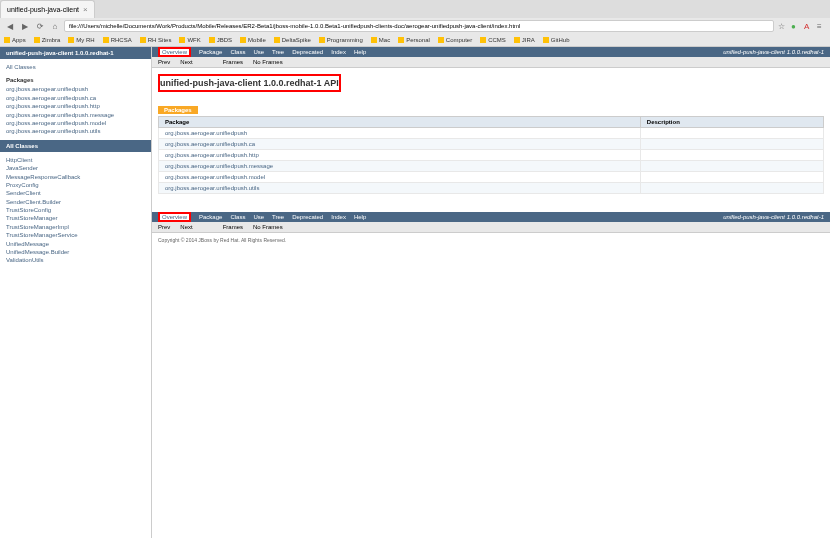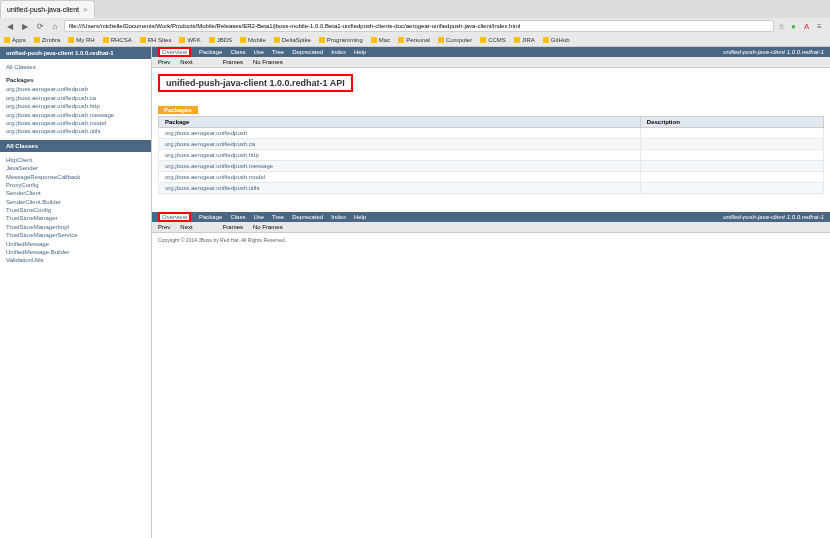--- a/index.html
+++ b/index.html
@@ -20,21 +20,21 @@
 .sidebar-header { background: #4a6785; color: #fff; padding: 3px 6px; font-weight: bold; font-size: 6px; }
 .sidebar-section { padding: 4px 6px; }
 .sidebar-title { color: #333; font-weight: bold; margin-bottom: 2px; }
 .sidebar-link { display: block; color: #4a6785; text-decoration: none; line-height: 1.4; }
 .main { flex: 1; background: #fff; overflow-y: auto; }
 .nav-bar { background: #4a6785; color: #fff; display: flex; justify-content: space-between; padding: 2px 6px; font-size: 6px; }
 .nav-links { display: flex; gap: 8px; }
 .nav-link { color: #fff; }
 .nav-link.active { background: #fff; color: #4a6785; border: 2px solid red; padding: 0 2px; margin: -2px 0; }
 .sub-nav { background: #e8e8e8; padding: 2px 6px; font-size: 6px; display: flex; gap: 10px; border-bottom: 1px solid #ccc; }
-.api-title { margin: 6px; border: 2px solid red; padding: 2px 6px; font-size: 9px; font-weight: bold; color: #333; display: inline-block; }
+.api-title { margin: 6px; border: 2px solid red; padding: 2px 0; font-size: 9px; font-weight: bold; color: #333; display: inline-block; }
 .packages-section { margin: 0 6px; }
 .packages-tab { background: #f9a825; color: #fff; padding: 1px 6px; font-size: 6px; font-weight: bold; display: inline-block; }
 .packages-table { width: 100%; border-collapse: collapse; font-size: 6px; }
 .packages-table th { background: #e0e8f0; text-align: left; padding: 2px 6px; font-weight: bold; border: 1px solid #ccc; }
 .packages-table td { padding: 2px 6px; border: 1px solid #e8e8e8; }
 .packages-table tr:nth-child(even) td { background: #f4f8fb; }
 .packages-table a { color: #4a6785; text-decoration: none; }
 .footer { font-size: 5px; padding: 4px 6px; color: #666; }
 </style>
 </head>

